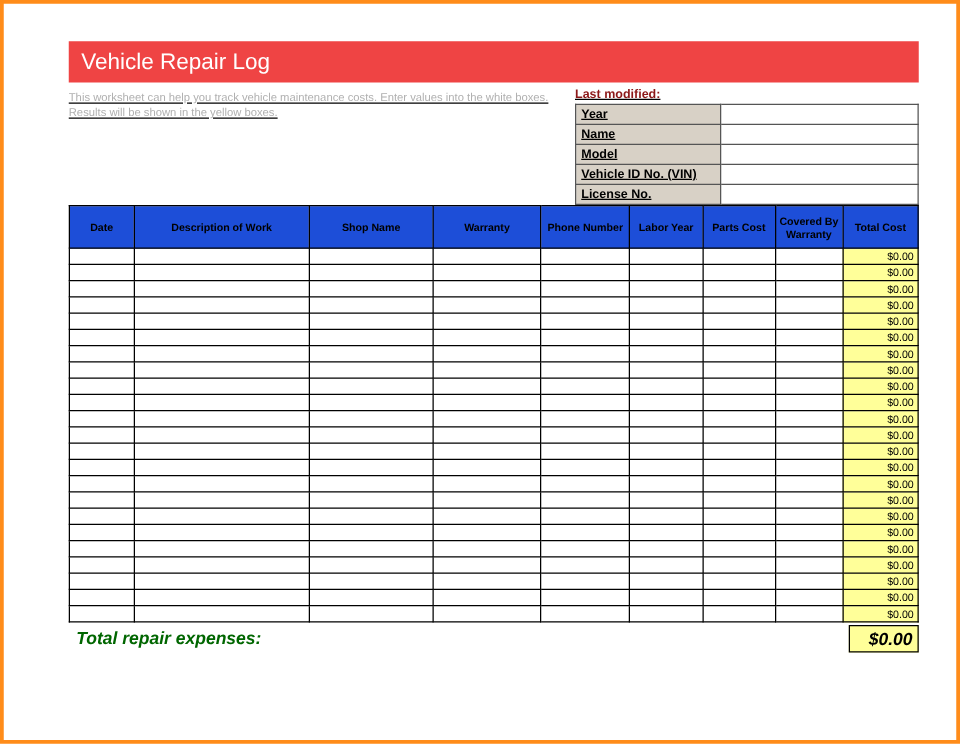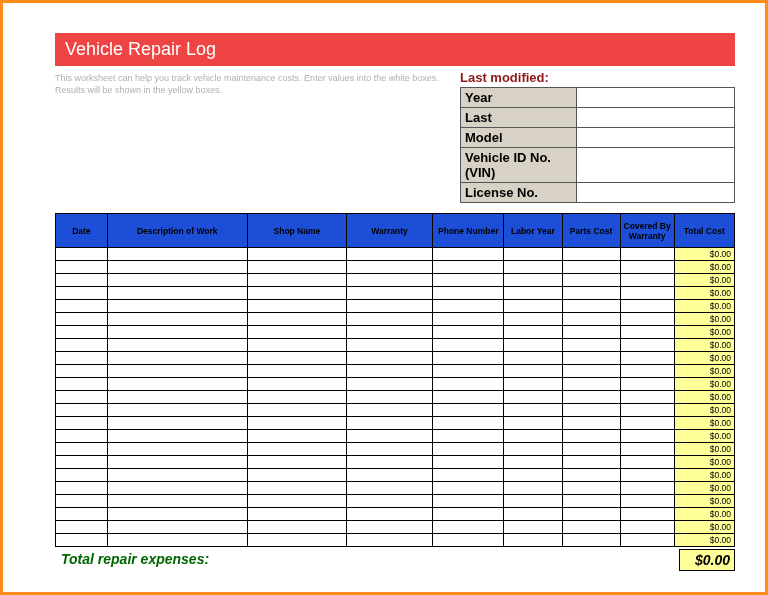--- a/index.html
+++ b/index.html
@@ -18,33 +18,33 @@
     background: #ef4444;
     color: #fff;
     font-size: 18px;
     padding: 6px 10px;
     margin-bottom: 4px;
   }
   .top-row {
     display: flex;
     align-items: flex-start;
     gap: 8px;
-    margin-bottom: 10px;
+    text-decoration: underline;
   }
   .instructions {
     flex: 1;
     color: #b0b0b0;
     font-size: 9px;
     line-height: 1.35;
     padding-top: 2px;
   }
   .instructions p { margin-bottom: 8px; }
   .info-block {
     width: 275px;
-    font-size: 13px;
+    font-size: 10px;
   }
   .last-mod {
     color: #8c1818;
     font-weight: bold;
     margin-bottom: 2px;
   }
   .info-table {
     border-collapse: collapse;
     width: 100%;
   }
@@ -120,21 +120,21 @@
     </div>
     <div class="info-block">
       <div class="last-mod">Last modified:</div>
       <table class="info-table">
         <tbody>
             <tr>
               <td class="label">Year</td>
               <td class="val"></td>
             </tr>
         <tr>
-              <td class="label">Last</td>
+              <td class="label">Name</td>
               <td class="val"></td>
             </tr>
         <tr>
               <td class="label">Model</td>
               <td class="val"></td>
             </tr>
         <tr>
               <td class="label">Vehicle ID No. (VIN)</td>
               <td class="val"></td>
             </tr>

